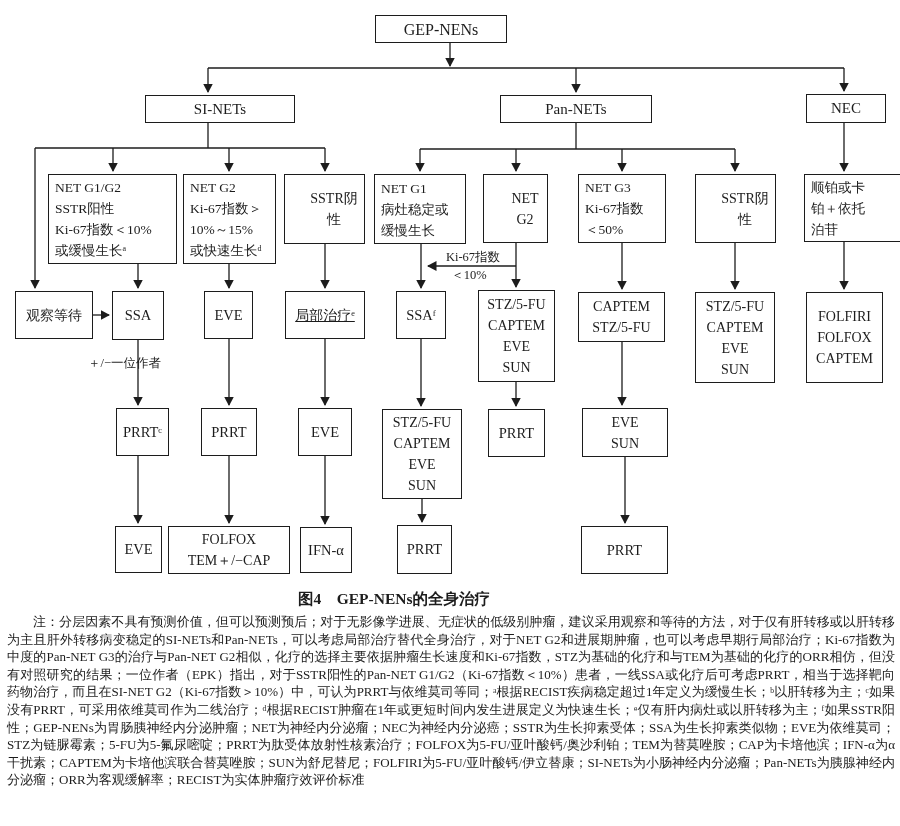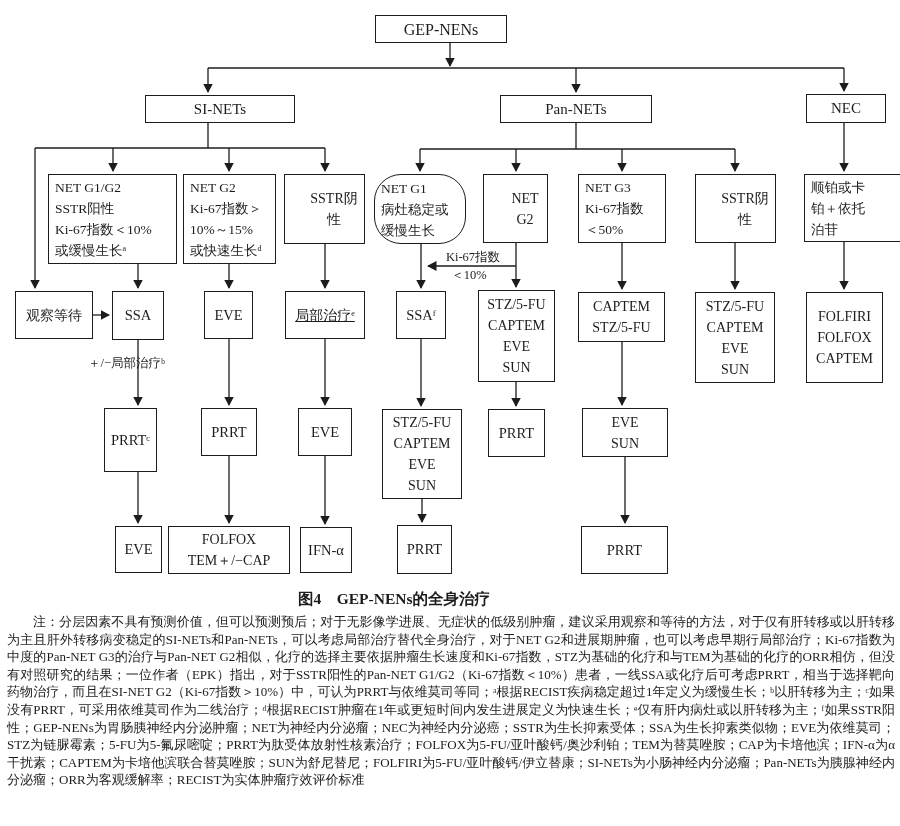--- a/index.html
+++ b/index.html
@@ -87,21 +87,21 @@
 
   <div class="node cond leftal" style="left:48px;top:174px;width:129px;height:90px;">NET G1/G2
 SSTR阳性
 Ki-67指数＜10%
 或缓慢生长ᵃ</div>
   <div class="node cond leftal" style="left:183px;top:174px;width:93px;height:90px;">NET G2
 Ki-67指数＞
 10%～15%
 或快速生长ᵈ</div>
   <div class="node cond" style="left:284px;top:174px;width:81px;height:70px;font-size:14px;">SSTR阴性</div>
-  <div class="node cond leftal" style="left:374px;top:174px;width:92px;height:70px;border-radius:27px;">NET G1
+  <div class="node cond leftal" style="left:374px;top:174px;width:92px;height:70px;">NET G1
 病灶稳定或
 缓慢生长</div>
   <div class="node cond" style="left:483px;top:174px;width:65px;height:69px;font-size:14px;">NET G2</div>
   <div class="node cond leftal" style="left:578px;top:174px;width:88px;height:69px;">NET G3
 Ki-67指数
 ＜50%</div>
   <div class="node cond" style="left:695px;top:174px;width:81px;height:69px;font-size:14px;">SSTR阴性</div>
   <div class="node cond leftal" style="left:804px;top:174px;width:104px;height:68px;">顺铂或卡
 铂＋依托
 泊苷</div>
@@ -118,38 +118,38 @@
   <div class="node" style="left:578px;top:292px;width:87px;height:50px;font-size:14px;">CAPTEM
 STZ/5-FU</div>
   <div class="node" style="left:695px;top:292px;width:80px;height:91px;font-size:14px;">STZ/5-FU
 CAPTEM
 EVE
 SUN</div>
   <div class="node" style="left:806px;top:292px;width:77px;height:91px;font-size:14px;">FOLFIRI
 FOLFOX
 CAPTEM</div>
 
-  <div class="node" style="left:104px;top:408px;width:53px;height:64px;">PRRTᶜ</div>
+  <div class="node" style="left:116px;top:408px;width:53px;height:48px;">PRRTᶜ</div>
   <div class="node" style="left:201px;top:408px;width:56px;height:48px;">PRRT</div>
   <div class="node" style="left:298px;top:408px;width:54px;height:48px;">EVE</div>
   <div class="node" style="left:382px;top:409px;width:80px;height:90px;font-size:14px;">STZ/5-FU
 CAPTEM
 EVE
 SUN</div>
   <div class="node" style="left:488px;top:409px;width:57px;height:48px;">PRRT</div>
   <div class="node" style="left:582px;top:408px;width:86px;height:49px;font-size:14px;">EVE
 SUN</div>
 
   <div class="node" style="left:115px;top:526px;width:47px;height:47px;">EVE</div>
   <div class="node" style="left:168px;top:526px;width:122px;height:48px;font-size:14px;">FOLFOX
 TEM＋/−CAP</div>
   <div class="node" style="left:300px;top:527px;width:52px;height:46px;">IFN-α</div>
   <div class="node" style="left:397px;top:525px;width:55px;height:49px;">PRRT</div>
   <div class="node" style="left:581px;top:526px;width:87px;height:48px;">PRRT</div>
 
-  <span class="lbl" style="left:88px;top:356px;">＋/−局部治疗ᵇ</span>
+  <span class="lbl" style="left:88px;top:356px;">＋/−一位作者</span>
   <span class="lbl" style="left:438px;top:250px;width:70px;text-align:center;">Ki-67指数</span>
   <span class="lbl" style="left:438px;top:268px;width:62px;text-align:center;">＜10%</span>
 
   <div class="caption">图4　GEP-NENs的全身治疗</div>
   <div class="notes">注：分层因素不具有预测价值，但可以预测预后；对于无影像学进展、无症状的低级别肿瘤，建议采用观察和等待的方法，对于仅有肝转移或以肝转移为主且肝外转移病变稳定的SI-NETs和Pan-NETs，可以考虑局部治疗替代全身治疗，对于NET G2和进展期肿瘤，也可以考虑早期行局部治疗；Ki-67指数为中度的Pan-NET G3的治疗与Pan-NET G2相似，化疗的选择主要依据肿瘤生长速度和Ki-67指数，STZ为基础的化疗和与TEM为基础的化疗的ORR相仿，但没有对照研究的结果；一位作者（EPK）指出，对于SSTR阳性的Pan-NET G1/G2（Ki-67指数＜10%）患者，一线SSA或化疗后可考虑PRRT，相当于选择靶向药物治疗，而且在SI-NET G2（Ki-67指数＞10%）中，可认为PRRT与依维莫司等同；ᵃ根据RECIST疾病稳定超过1年定义为缓慢生长；ᵇ以肝转移为主；ᶜ如果没有PRRT，可采用依维莫司作为二线治疗；ᵈ根据RECIST肿瘤在1年或更短时间内发生进展定义为快速生长；ᵉ仅有肝内病灶或以肝转移为主；ᶠ如果SSTR阳性；GEP-NENs为胃肠胰神经内分泌肿瘤；NET为神经内分泌瘤；NEC为神经内分泌癌；SSTR为生长抑素受体；SSA为生长抑素类似物；EVE为依维莫司；STZ为链脲霉素；5-FU为5-氟尿嘧啶；PRRT为肽受体放射性核素治疗；FOLFOX为5-FU/亚叶酸钙/奥沙利铂；TEM为替莫唑胺；CAP为卡培他滨；IFN-α为α干扰素；CAPTEM为卡培他滨联合替莫唑胺；SUN为舒尼替尼；FOLFIRI为5-FU/亚叶酸钙/伊立替康；SI-NETs为小肠神经内分泌瘤；Pan-NETs为胰腺神经内分泌瘤；ORR为客观缓解率；RECIST为实体肿瘤疗效评价标准</div>
 
 </div>
 
 </body></html>

